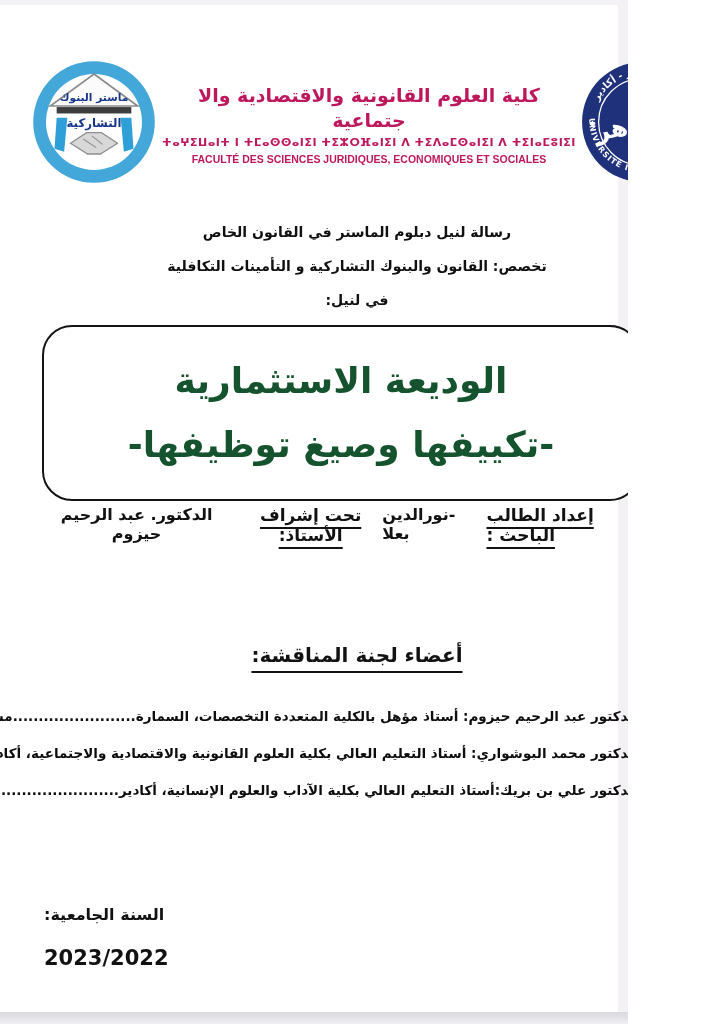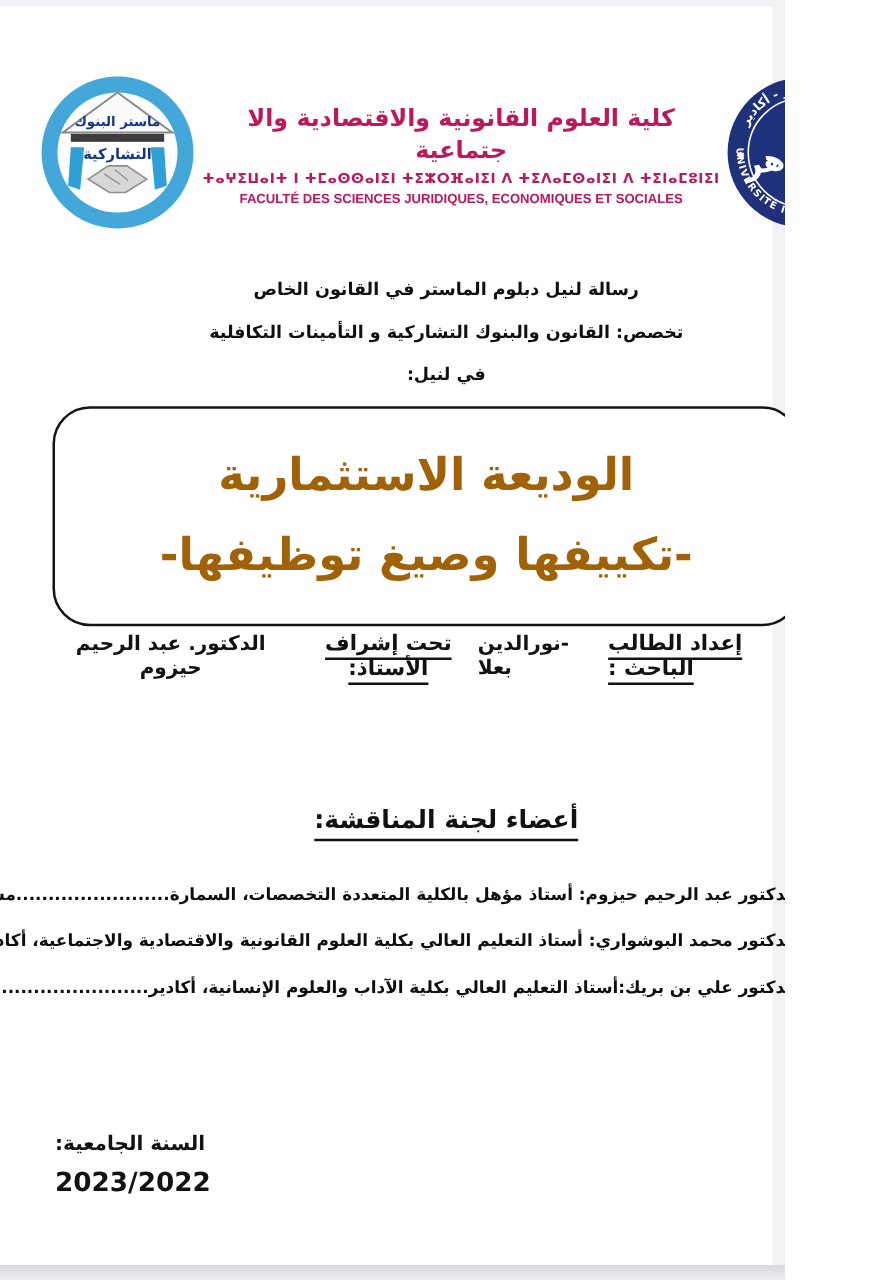--- a/index.html
+++ b/index.html
@@ -29,21 +29,21 @@
     margin-top:4px;white-space:nowrap;}
 
   
   .intro{position:absolute;top:215px;left:54px;width:606px;text-align:center;
     direction:rtl;font-weight:bold;font-size:14px;line-height:34px;color:#101010;}
 
   
   .title-box{position:absolute;top:325px;left:42px;width:594px;height:172px;
     border:2.5px solid #141414;border-radius:30px;display:flex;flex-direction:column;
     justify-content:center;align-items:center;gap:24px;direction:rtl;background:#fff;}
-  .title-main,.title-sub{font-size:36px;font-weight:bold;color:#a16207;line-height:1.1;}
+  .title-main,.title-sub{font-size:36px;font-weight:bold;color:#14532d;line-height:1.1;}
 
   
   .credits{position:absolute;top:505px;left:32px;width:606px;direction:rtl;
     display:flex;justify-content:space-between;}
   .credit-col{display:flex;flex-direction:row;gap:16px;}
   .credit-student{text-align:left;}
   .credit-supervisor{text-align:center;margin-left:18px;}
   .credit-heading{font-size:17px;font-weight:bold;text-decoration:underline;
     text-underline-offset:6px;text-decoration-thickness:1.5px;}
   .credit-name{font-size:16px;font-weight:bold;}
@@ -54,21 +54,21 @@
   .committee-heading span{text-decoration:underline;text-underline-offset:9px;
     text-decoration-thickness:2px;}
   .committee-lines{position:absolute;top:698px;left:22px;width:616px;direction:rtl;
     text-align:right;font-size:13.5px;font-weight:bold;line-height:37px;color:#0e0e0e;}
   .committee-line{white-space:nowrap;}
 
   
   .footer{position:absolute;top:905px;left:44px;width:620px;text-align:left;
     direction:rtl;font-weight:bold;}
   .year-label{font-size:16px;}
-  .year-value{font-size:21px;margin-top:10px;direction:ltr;}
+  .year-value{font-size:21px;margin-top:22px;direction:ltr;}
 
   svg text{font-family:"DejaVu Sans",sans-serif;}
 </style>
 </head>
 <body>
 
 <div class="page">
 
   <div class="photo-strip-top"></div>
   <div class="edge-right"></div>

